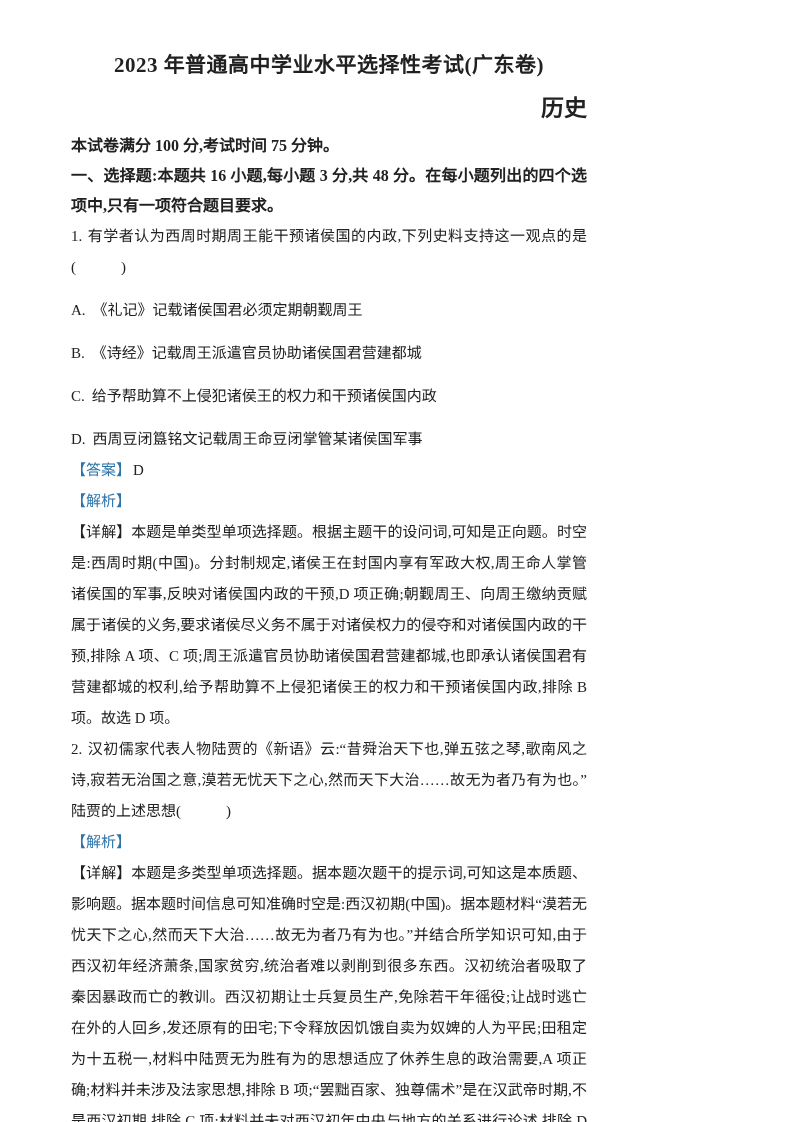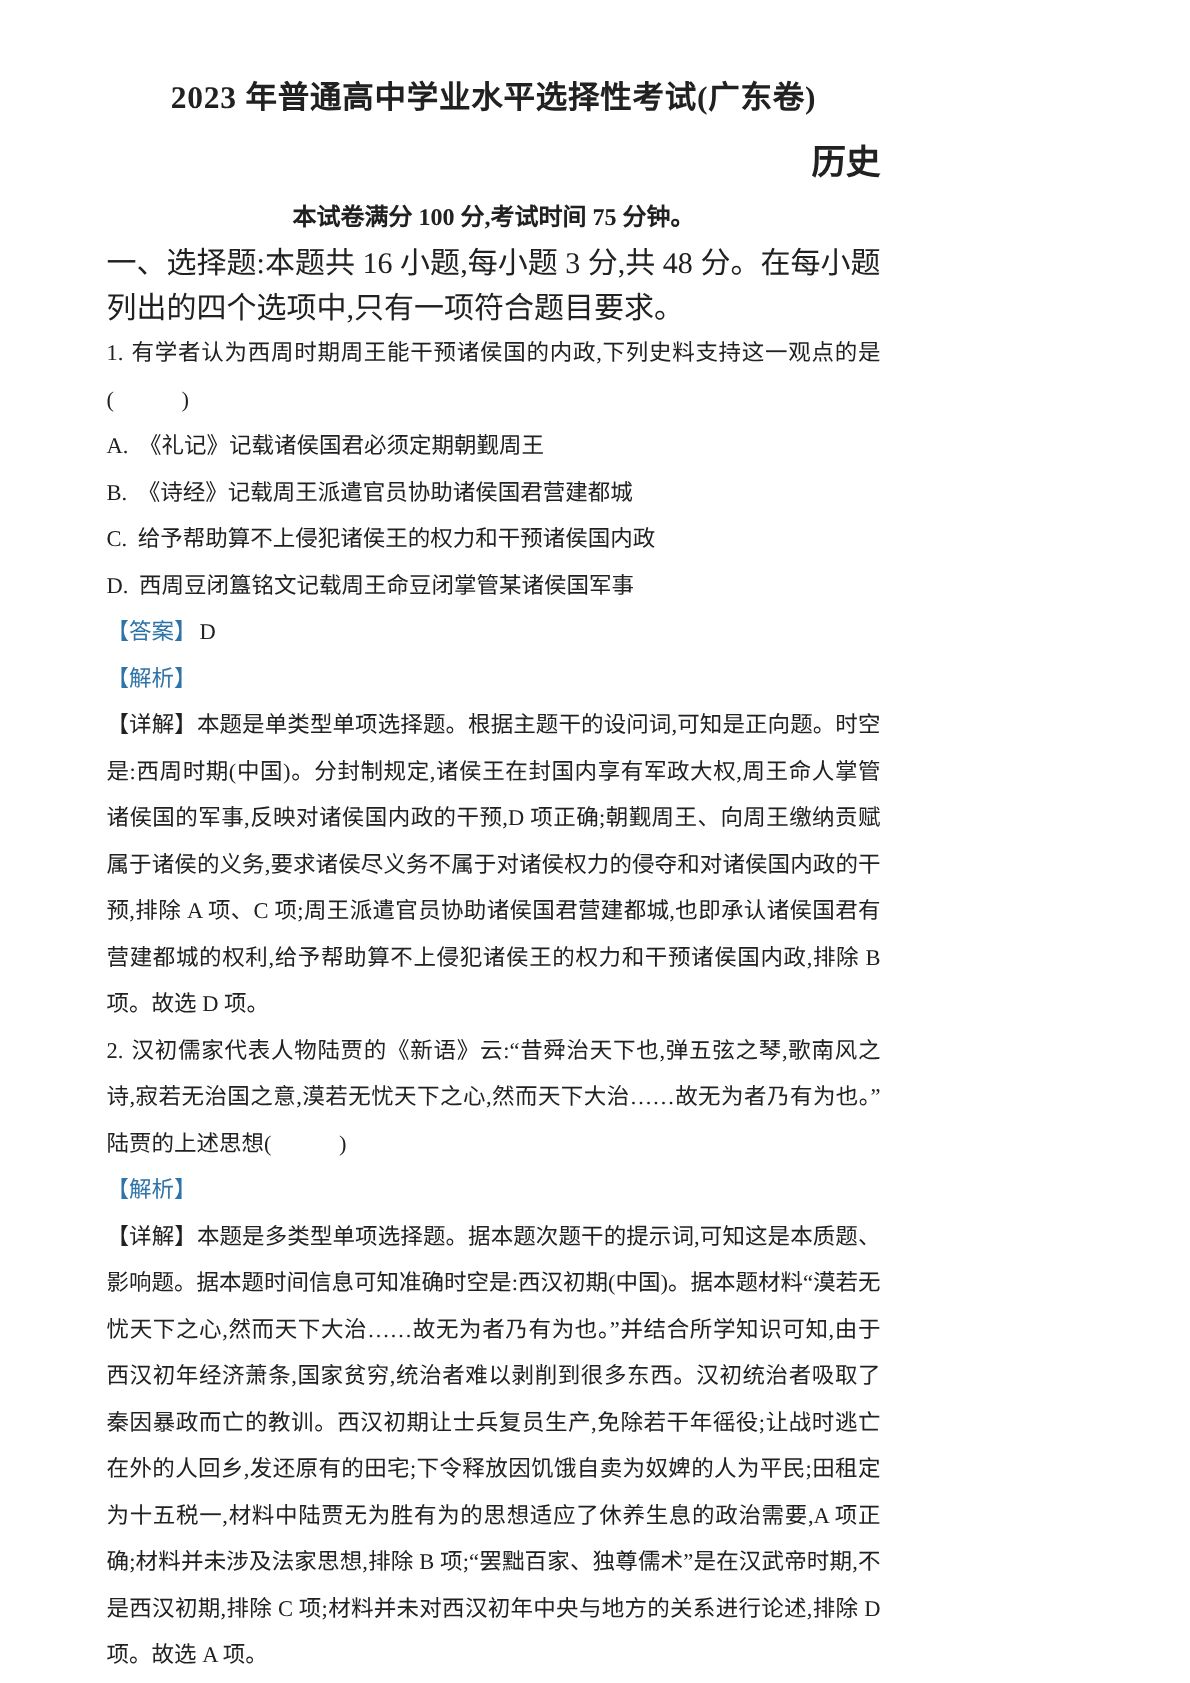--- a/index.html
+++ b/index.html
@@ -27,40 +27,39 @@
     letter-spacing: 0.5px;
   }
   .subject-title {
     text-align: right;
     font-size: 23px;
     font-weight: bold;
     line-height: 34px;
     margin-bottom: 4px;
   }
   .exam-info {
-    text-align: center;
     font-size: 16px;
     font-weight: bold;
     line-height: 31px;
   }
   .section-heading {
-    font-size: 20px;
-    font-weight: normal;
+    font-size: 16px;
+    font-weight: bold;
     line-height: 30px;
     text-align: justify;
   }
   .body-line, .stem, .detail, .option-row, .answer-line, .analysis-line {
     font-size: 15px;
     line-height: 31px;
   }
   .stem { text-align: justify; }
   .detail { text-align: justify; }
   .q-number { padding-right: 5px; }
   .option-row .opt-letter { padding-right: 7px; }
-  .options-list .option-row { display: block; }
+  .options-list .option-row { display: block; margin-top: 12px; }
   .options-grid {
     display: grid;
     grid-template-columns: 50.5% 1fr;
   }
   .label-blue { color: var(--label-blue); }
   .answer-value { padding-left: 2px; }
 </style>
 </head>
 <body style="--label-blue: #2E74A8; color: rgb(33, 33, 33);">
 

